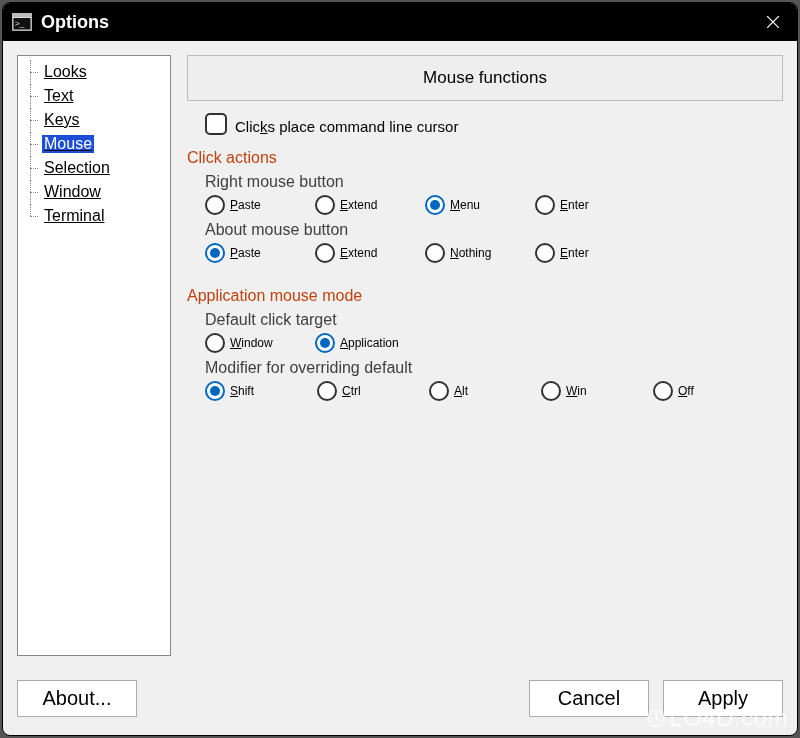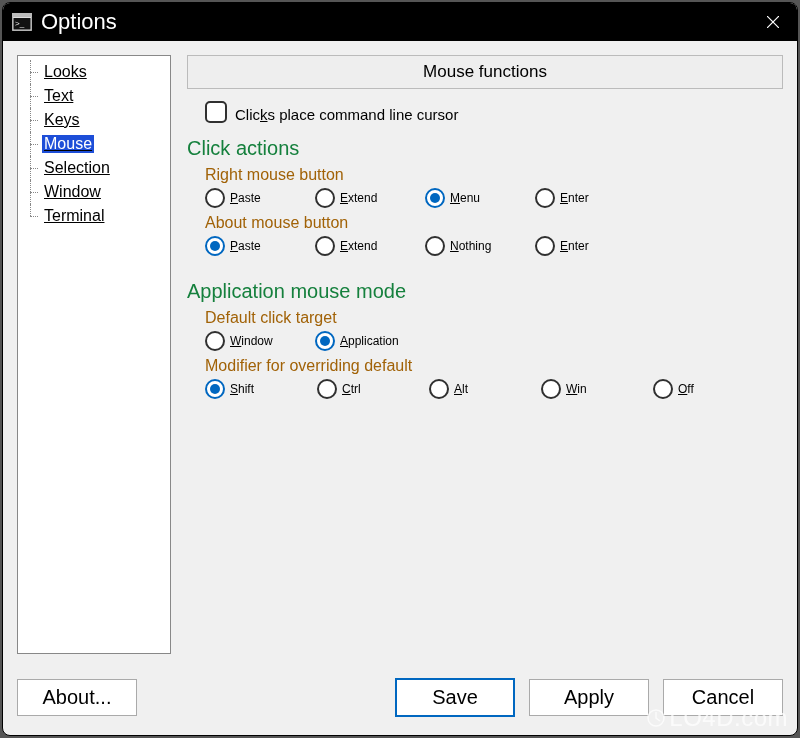--- a/index.html
+++ b/index.html
@@ -30,22 +30,22 @@
       align-items: center;
       padding-left: 8px;
       position: relative;
     }
     .titlebar .icon-box {
       width: 22px; height: 22px;
       margin-right: 8px;
       display: flex; align-items: center; justify-content: center;
     }
     .titlebar .title {
-      font-size: 22px;
-      font-weight: 400;
+      font-size: 18px;
+      font-weight: 700;
     }
     .close-btn {
       position: absolute;
       right: 0; top: 0;
       width: 48px; height: 38px;
       display: flex; align-items: center; justify-content: center;
       color: #fff;
       font-size: 16px;
     }
     .content {
@@ -101,45 +101,45 @@
     .sidebar-item .label { padding: 0 2px; }
     .main {
       flex: 1;
       display: flex;
       flex-direction: column;
     }
     .section-header {
       border: 1px solid #bbb;
       background: #eee;
       text-align: center;
-      padding: 6px;
+      padding: 12px;
       font-size: 17px;
       margin-bottom: 12px;
     }
     .row {
       display: flex;
       align-items: flex-end;
       margin-bottom: 14px;
     }
     .checkbox {
       width: 22px; height: 22px;
       border: 2px solid #303030;
       border-radius: 5px;
       margin-left: 18px;
       margin-right: 8px;
       background: #fff;
     }
     .group-label {
-      font-size: 20px;
-      color: #15803d;
+      font-size: 16px;
+      color: #c2410c;
       margin-bottom: 6px;
     }
     .sub-label {
       font-size: 16px;
-      color: #a16207;
+      color: #404040;
       margin-left: 18px;
       margin-bottom: 4px;
       margin-top: 6px;
     }
     .radio-row {
       display: flex;
       gap: 18px;
       margin-left: 18px;
       margin-bottom: 6px;
       flex-wrap: nowrap;
@@ -355,23 +355,22 @@
               <span class="rlabel"><span class="u">O</span>ff</span>
             </div>
           </div>
       </div>
     </div>
   </div>
 
   <div class="button-row">
     <div class="btn">About...</div>
     <div class="spacer"></div>
-    <div class="btn default">Save</div>
+    <div class="btn">Cancel</div>
     <div class="btn">Apply</div>
-    <div class="btn">Cancel</div>
   </div>
 </div>
 
 <div class="watermark">
   <svg width="18" height="18" viewBox="0 0 18 18">
       <circle cx="9" cy="9" r="8" fill="none" stroke="rgba(255,255,255,0.75)" stroke-width="1.5"></circle>
       <path d="M9 3 L9 9 L13 12" fill="none" stroke="rgba(255,255,255,0.75)" stroke-width="1.5"></path>
     </svg>
   <span>LO4D.com</span>
 </div>

